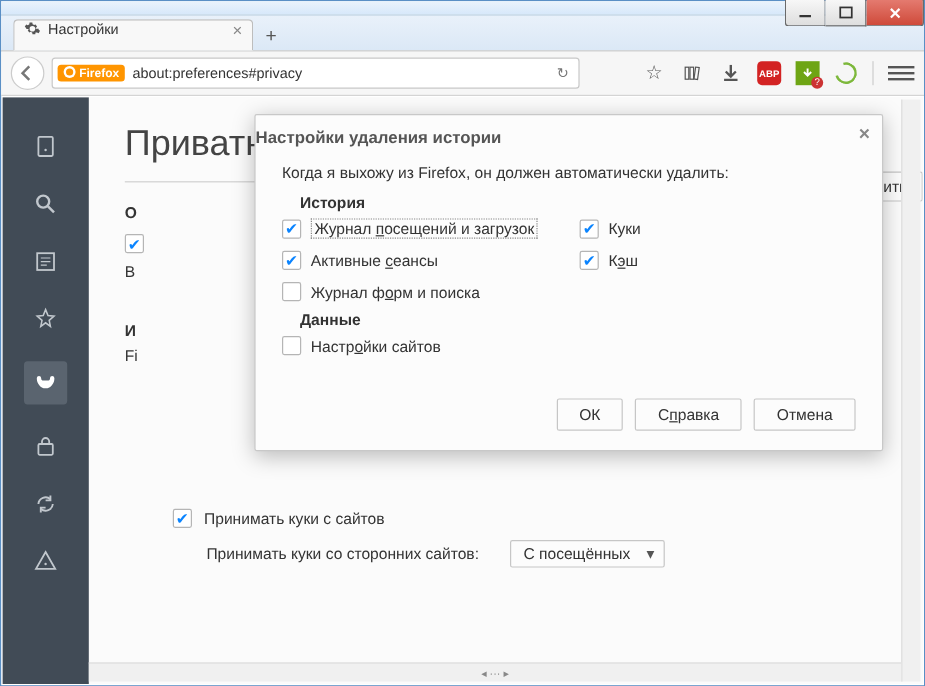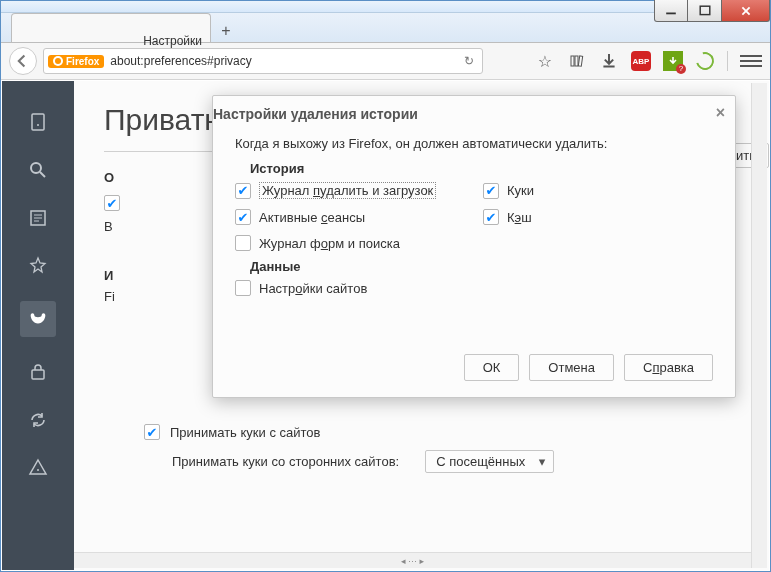--- a/index.html
+++ b/index.html
@@ -10,21 +10,21 @@
   .titlebar { height: 12px; background: linear-gradient(#eaf3fc,#d7e8fa); border-bottom: 1px solid #b7cde2; position: relative; }
   .win-buttons { position: absolute; top: -1px; right: 0; display: flex; }
   .win-btn { width: 34px; height: 22px; border: 1px solid #6a6a6a; border-top: none; background: linear-gradient(#f7f7f7,#dedede); display:flex; align-items:center; justify-content:center; font-size:11px; }
   .win-btn.min { border-radius: 0 0 0 3px; }
   .win-btn.max { border-left: none; }
   .win-btn.close { background: linear-gradient(#e47a6f,#cf4a3a); color:#fff; border-left:none; border-radius:0 0 3px 0; width:48px; }
   .win-btn svg { width: 12px; height: 12px; }
 
   
   .tabstrip { height: 30px; background: linear-gradient(#e9f1fa,#dbe8f6); display: flex; align-items: end; padding-left: 10px; gap:2px; border-bottom: 1px solid #bdbdbd; }
-  .tab { height: 26px; min-width: 200px; background: #f8f8f8; border: 1px solid #bdbdbd; border-bottom: none; border-radius: 4px 4px 0 0; display: flex; align-items: flex-end; padding: 14px 8px; gap:6px; font-size:12px; color:#333;flex-direction:column; }
+  .tab { height: 26px; min-width: 200px; background: #f8f8f8; border: 1px solid #bdbdbd; border-bottom: none; border-radius: 4px 4px 0 0; display: flex; align-items: flex-start; padding: 0 8px; gap:6px; font-size:12px; color:#333; }
   .tab .tab-close { margin-left:auto; color:#888; font-size:14px; }
   .newtab { width: 26px; height: 22px; display:flex; align-items:center; justify-content:center; color:#555; font-size:16px; }
   .gear { width:14px; height:14px; }
 
   
   .toolbar { height: 37px; background: #f6f6f6; border-bottom: 1px solid #d4d4d4; display:flex; align-items:center; padding: 0 8px; gap:6px; }
   .nav-back { width:28px; height:28px; border:1px solid #ccc; border-radius:50%; display:flex; align-items:center; justify-content:center; color:#666; background:#fff; }
   .urlbar { flex: 0 0 440px; height:26px; border:1px solid #c8c8c8; border-radius:3px; background:#fff; display:flex; align-items:center; padding:0 4px; gap:6px; font-size:12px; color:#333; }
   .ff-badge { background:#ff9500; color:#fff; font-size:10px; padding:1px 5px; border-radius:3px; font-weight:bold; }
   .ff-badge .fficon { display:inline-block; width:10px; height:10px; background:#fff; border-radius:50%; margin-right:3px; vertical-align:-1px; position:relative; }
@@ -63,21 +63,21 @@
   .dialog { position:absolute; left:138px; top:14px; width:524px; background:#fcfcfc; border:1px solid #c8c8c8; box-shadow:0 4px 18px rgba(0,0,0,.25); border-radius:2px; }
   .dlg-title { font-size:14px; font-weight:600; color:#555; padding:10px 0; position:relative; }
   .dlg-close { position:absolute; right:10px; top:8px; color:#888; font-size:16px; }
   .dlg-body { padding: 4px 22px 18px; font-size:13px; color:#333; }
   .dlg-prompt { margin-bottom:10px; }
   .dlg-section { font-weight:bold; margin:6px 0; font-size:13px;padding-left:15px; }
   .opts { display:grid; grid-template-columns: 1fr 1fr; row-gap:10px; column-gap:18px; margin-bottom:8px; }
   .opt { display:flex; align-items:center; gap:8px; font-size:13px; }
   .opt.focused label { border:1px dotted #888; padding: 0 2px; }
   .dlg-buttons { display:flex; justify-content:flex-end; gap:10px; padding:10px 22px 16px; }
-  .dlg-buttons .bg-btn { padding:5px 18px;margin-top:22px; }
+  .dlg-buttons .bg-btn { padding:5px 18px; }
 
   .scroll-v { position:absolute; right:2px; top:2px; bottom:2px; width:16px; background:#f0f0f0; border-left:1px solid #ddd; }
   .scroll-h { position:absolute; left:72px; right:18px; bottom:2px; height:16px; background:#f0f0f0; border-top:1px solid #ddd; display:flex; align-items:center; justify-content:center; color:#888; font-size:9px; }
 
   u.al { text-decoration: underline; }
 </style>
 </head>
 <body>
 
 <div class="window-frame">
@@ -241,21 +241,21 @@
           <div class="dlg-title">
             <span>Настройки удаления истории</span>
             <span class="dlg-close">×</span>
           </div>
           <div class="dlg-body">
             <div class="dlg-prompt">Когда я выхожу из Firefox, он должен автоматически удалить:</div>
             <div class="dlg-section">История</div>
             <div class="opts">
               <div class="opt focused">
                 <span class="chk">✔</span>
-                <label><span>Журнал </span><u class="al">п</u><span>удалить и загрузок</span></label>
+                <label><span>Журнал </span><u class="al">п</u><span>осещений и загрузок</span></label>
               </div>
               <div class="opt">
                 <span class="chk">✔</span>
                 <label>Куки</label>
               </div>
               <div class="opt">
                 <span class="chk">✔</span>
                 <label><span>Активные </span><u class="al">с</u><span>еансы</span></label>
               </div>
               <div class="opt">
@@ -270,22 +270,22 @@
             <div class="dlg-section">Данные</div>
             <div class="opts">
               <div class="opt">
                 <span class="chk"></span>
                 <label><span>Настр</span><u class="al">о</u><span>йки сайтов</span></label>
               </div>
             </div>
           </div>
           <div class="dlg-buttons">
             <div class="bg-btn"><span>ОК</span></div>
+            <div class="bg-btn"><span>С</span><u class="al">п</u><span>равка</span></div>
             <div class="bg-btn"><span>Отмена</span></div>
-            <div class="bg-btn"><span>С</span><u class="al">п</u><span>равка</span></div>
           </div>
         </div>
       </div>
     </div>
 
     <div class="scroll-v"></div>
     <div class="scroll-h">◂ ··· ▸</div>
   </div>
 </div>
 

